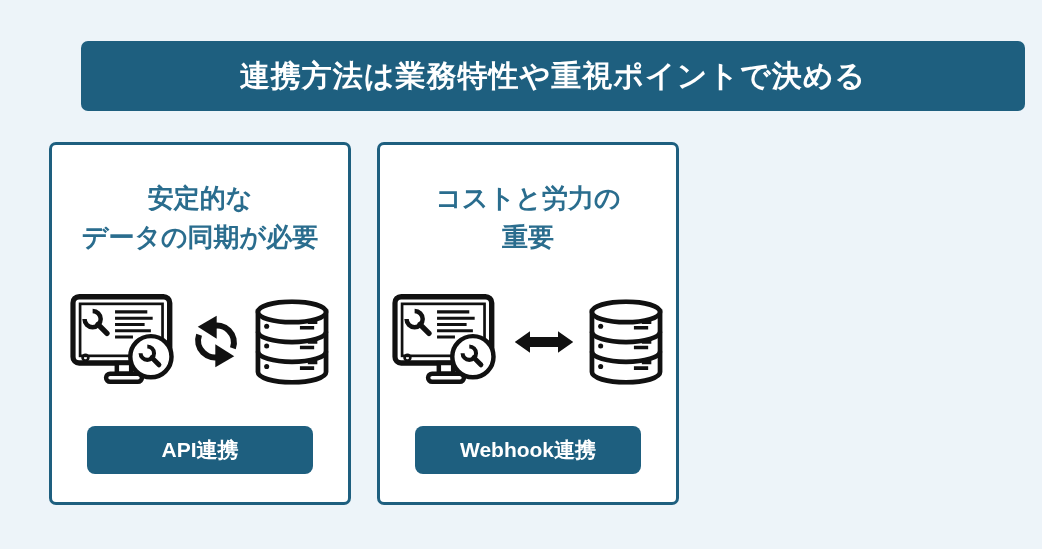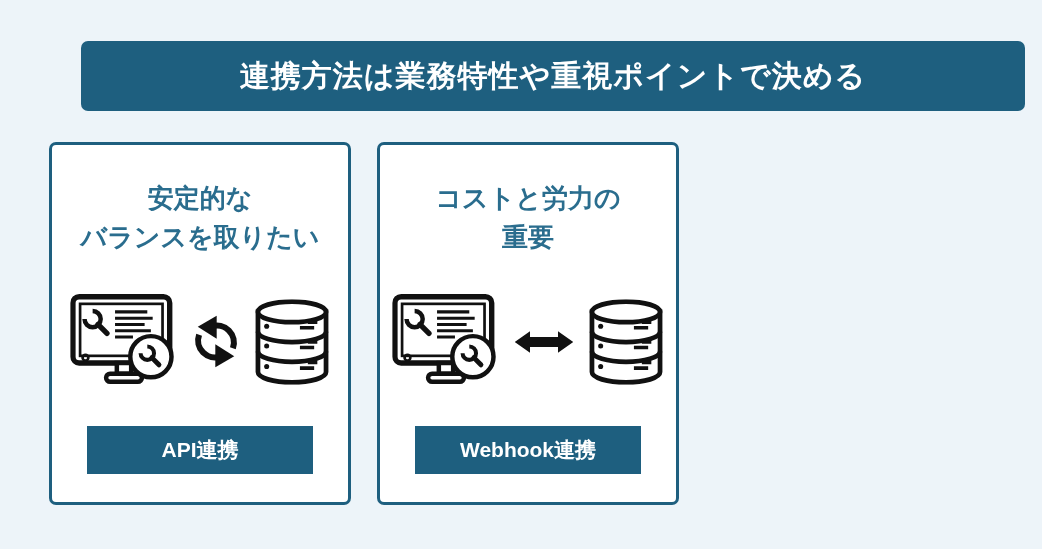--- a/index.html
+++ b/index.html
@@ -40,21 +40,21 @@
   .card-title{
     color:var(--card_title);font-size:26px;font-weight:bold;
     text-align:center;line-height:39px;white-space:nowrap;
   }
   .icon-area{
     flex:1;display:flex;align-items:center;justify-content:center;gap:13px;
     width:100%;
   }
   .pill-button{
     width:226px;height:48px;flex:0 0 auto;
-    background:var(--accent);border:none;border-radius:0;
+    background:var(--accent);border:none;border-radius:8px;
     color:var(--button_text);font-size:21px;font-weight:bold;
     font-family:"Liberation Sans","DejaVu Sans",sans-serif;
     display:flex;align-items:center;justify-content:center;white-space:nowrap;
   }
   svg{display:block;}
   .hidden-defs{position:absolute;width:0;height:0;overflow:hidden;}
 </style>
 </head>
 <body>
 
@@ -115,21 +115,21 @@
 
   <div class="header-banner">
     <h1>連携方法は業務特性や重視ポイントで決める</h1>
   </div>
 
   <div class="cards">
 
     <div class="card">
       <div class="card-title">
         <div>安定的な</div>
-        <div>バランスを取りたい</div>
+        <div>データの同期が必要</div>
       </div>
       <div class="icon-area">
         <svg width="108" height="95" viewBox="0 0 120 106">
             <use href="#sym-monitor"></use>
           </svg>
         <svg width="50" height="57" viewBox="0 0 74 84">
             <use href="#sym-sync"></use>
           </svg>
         <svg width="76" height="86" viewBox="0 0 96 108">
             <use href="#sym-db"></use>

